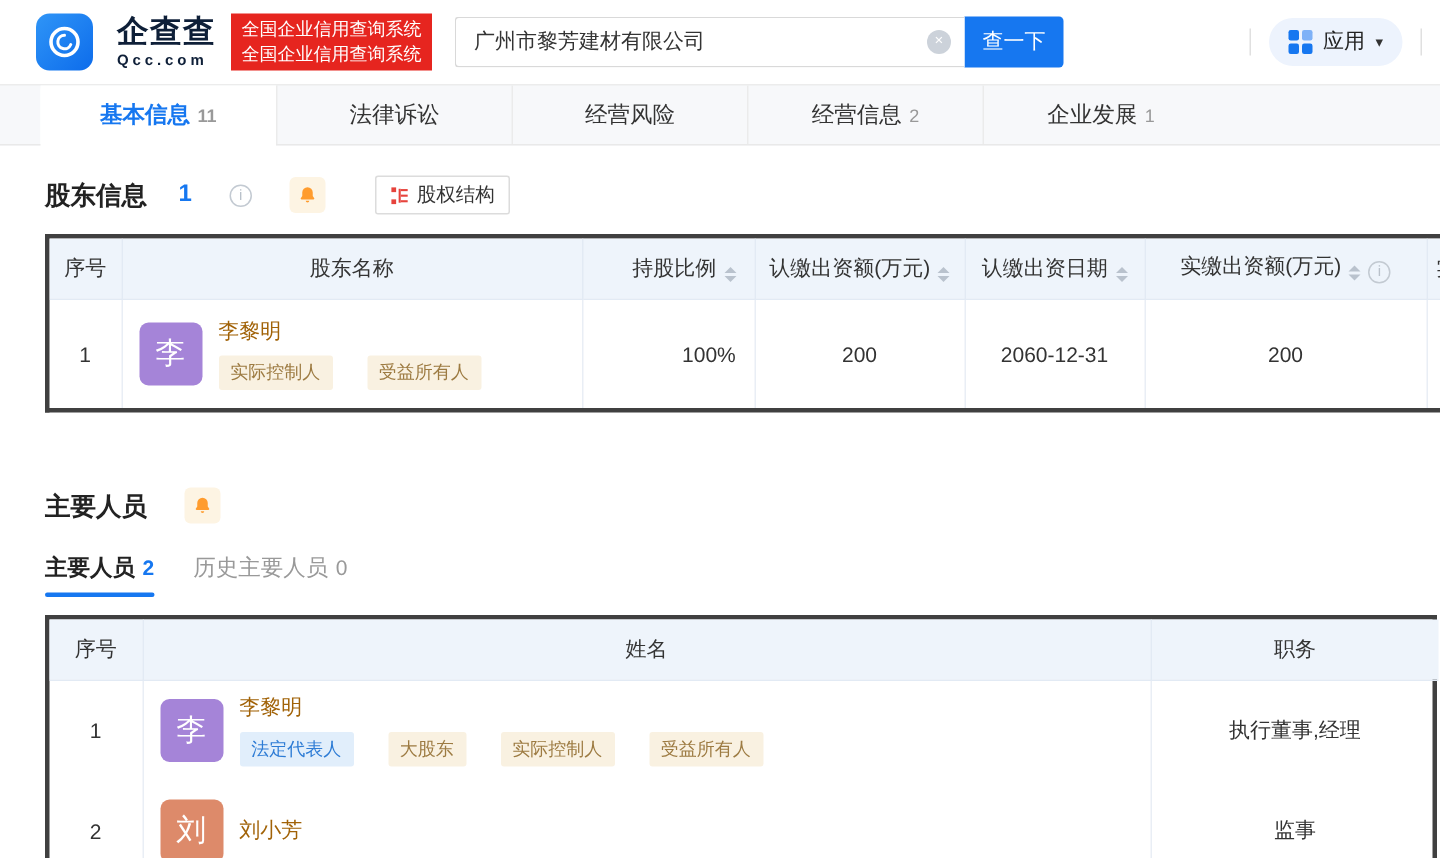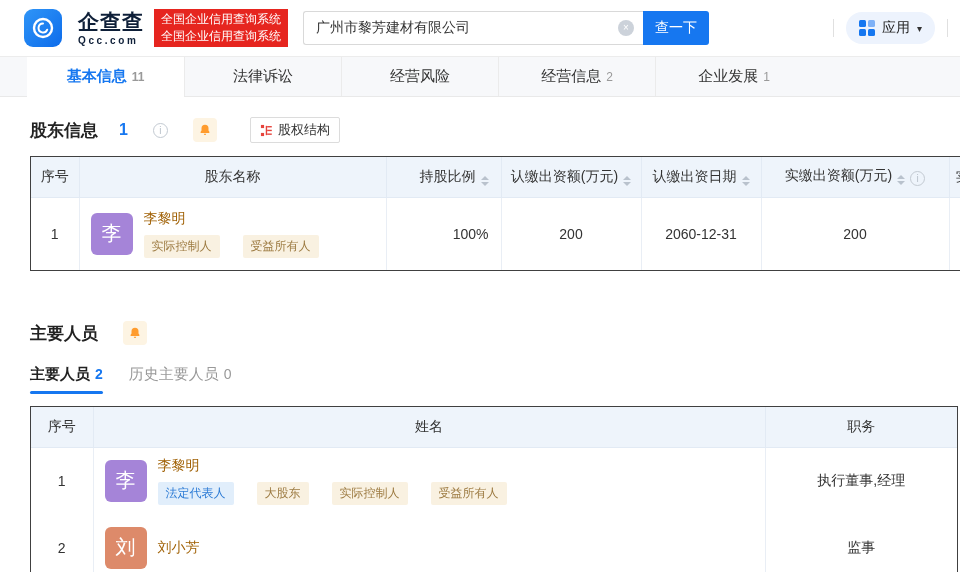--- a/index.html
+++ b/index.html
@@ -49,21 +49,21 @@
   .sec-title{font-size:17px;font-weight:700;color:#222}
   .sec-cnt{font-size:16px;font-weight:700;color:#1677f0;margin-left:-4px}
   .info{display:inline-block;width:15px;height:15px;border:1px solid #c3cad2;border-radius:50%;color:#b9c1ca;
     font-size:10px;line-height:13px;text-align:center;font-style:normal;flex-shrink:0}
   .bell{width:24px;height:24px;background:#fdf4e3;border-radius:4px;display:flex;align-items:center;
     justify-content:center;cursor:pointer}
   .struct-btn{margin-left:8px;height:26px;border:1px solid #dcdcdc;border-radius:2px;background:#fff;
     display:flex;align-items:center;gap:5px;padding:0 9px;font-size:13px;color:#333;cursor:pointer;font-family:inherit}
 
   
-  .tbl-wrap{margin-top:13px;border:1px solid #404040}
+  .tbl-wrap{margin-top:13px;border:3px solid #404040}
   .tbl-wrap.cut{width:930px;overflow:hidden;border-right:none}
   table{border-collapse:collapse;table-layout:fixed}
   .t1{width:1056px}
   .t2{width:926px}
   th{background:#eef4fb;height:40px;font-weight:400;font-size:14px;color:#333;
     border-right:1px solid #e2eaf4;border-bottom:1px solid #e2eaf4}
   td{border-right:1px solid #e9eef5;font-size:14px;color:#333;text-align:center}
   .t2 th:last-child,.t2 td:last-child{border-right:none}
   .t1 td{height:73px}
   .t2 td{height:67px}

